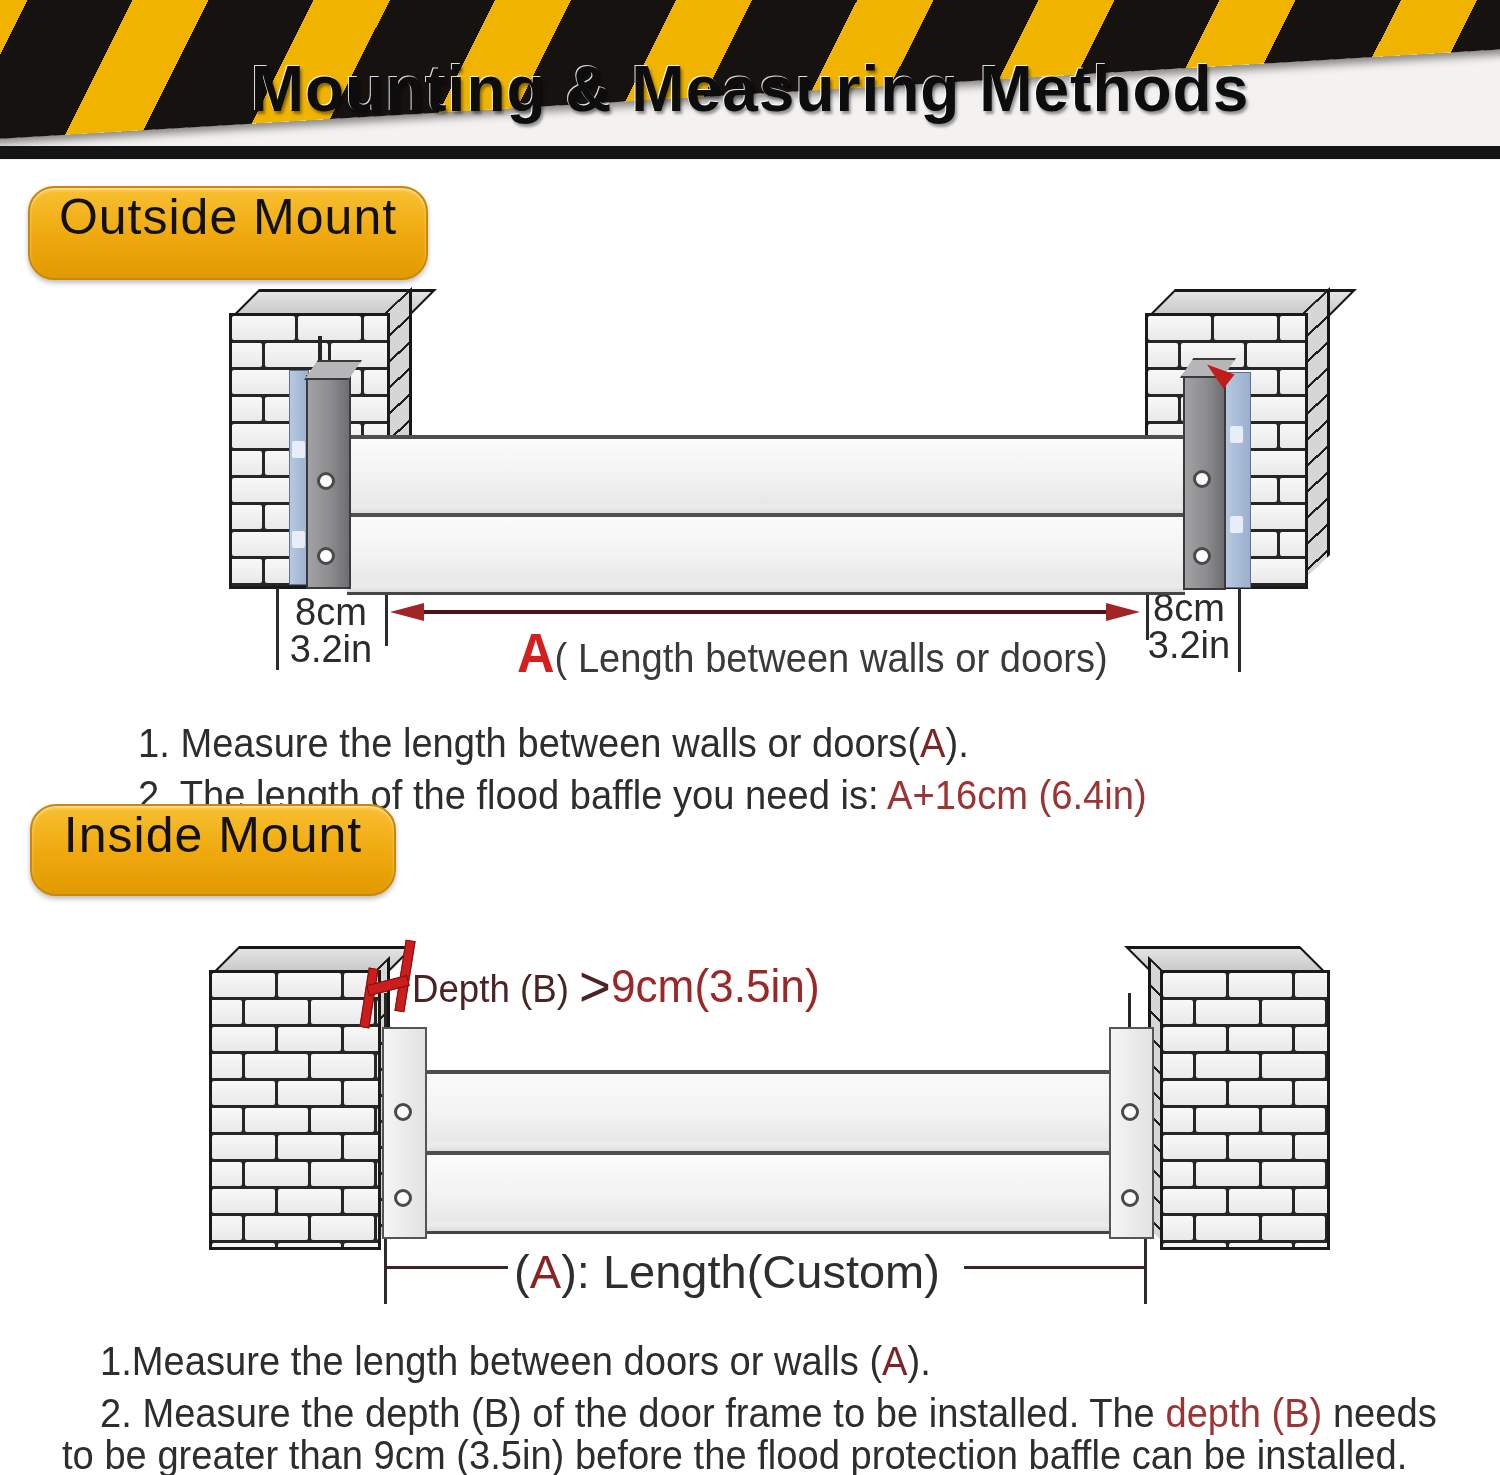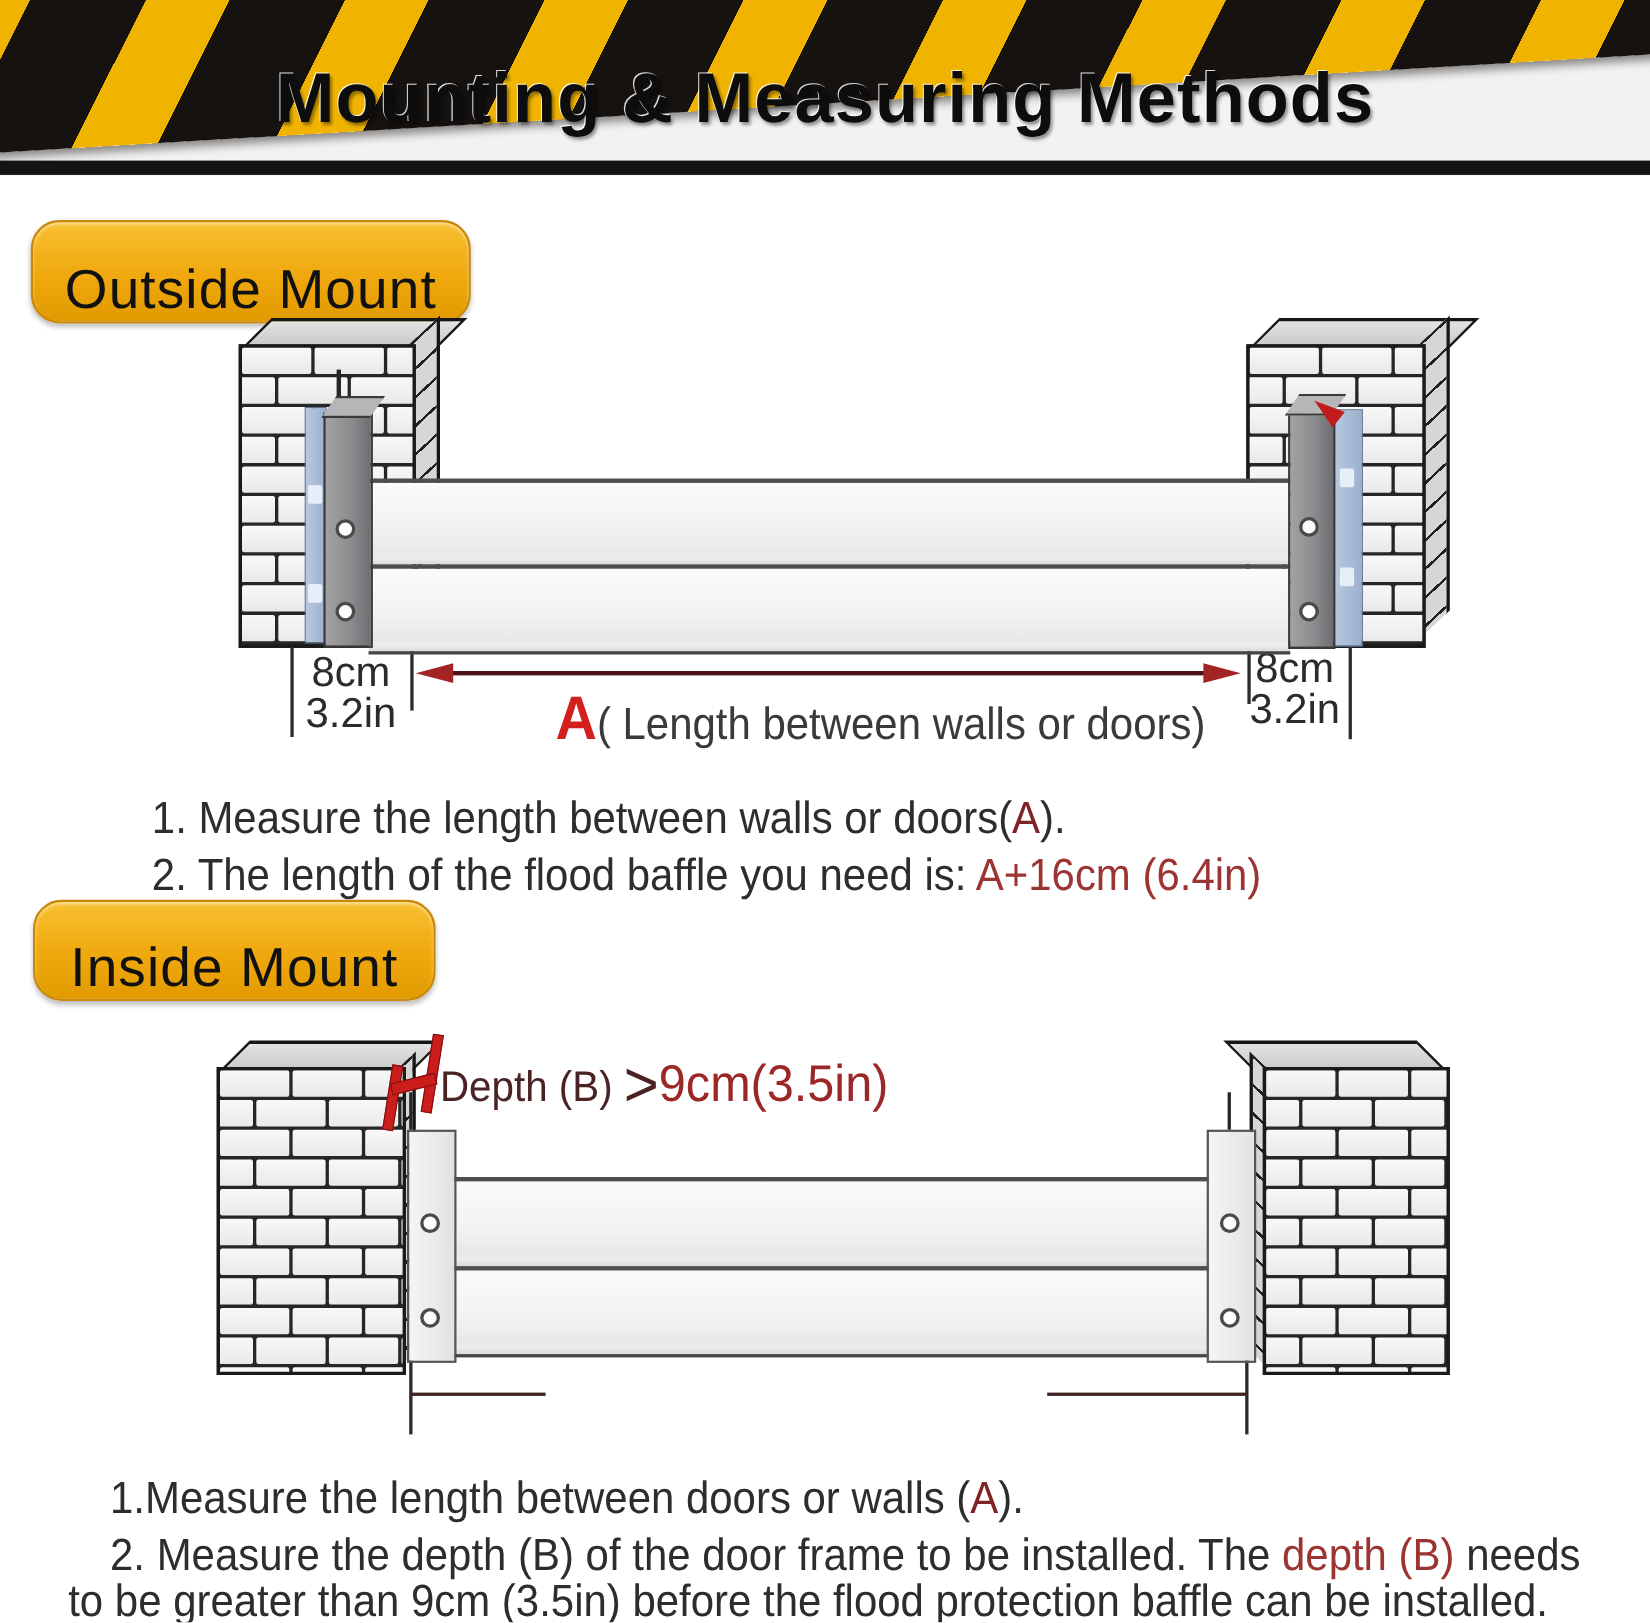--- a/index.html
+++ b/index.html
@@ -14,25 +14,25 @@
         box-shadow:0 5px 9px rgba(0,0,0,.45);}
   .title{position:absolute;left:0;right:0;top:52px;margin:0;text-align:center;
          font-size:64px;font-weight:bold;letter-spacing:1px;color:#0d0d0d;
          text-shadow:-1px -1px 0 rgba(255,255,255,.85), 2px 3px 3px rgba(0,0,0,.4);}
   .banner-bar{position:absolute;left:0;right:0;top:146px;height:13px;background:#141414;}
 
   
   .badge{position:absolute;border-radius:26px;
          background:linear-gradient(180deg,#f8c032 0%,#efa80d 55%,#e19b00 100%);
          border:2px solid #c9880a;box-shadow:inset 0 2px 3px rgba(255,255,255,.5),0 3px 5px rgba(0,0,0,.25);
-         display:flex;align-items:flex-end;justify-content:center;margin-top:14px;}
+         display:flex;align-items:flex-start;justify-content:center;}
   .badge span{font-size:50px;color:#111;letter-spacing:1px;white-space:nowrap;}
 
   
-  .diagram{position:absolute;left:0;width:1472px;}
+  .diagram{position:absolute;left:12px;width:1472px;}
   .bricks{position:absolute;background:#262626;border:3px solid #1a1a1a;overflow:hidden;}
   .bricks i{position:absolute;background:linear-gradient(180deg,#f8f8f8,#e9e9e9);border-radius:2px;}
   .ptop{position:absolute;height:24px;background:linear-gradient(180deg,#e3e3e3,#c7c7c7);
         border:3px solid #161616;}
   .skR{transform:skewX(-45deg);transform-origin:0 100%;}
   .skL{transform:skewX(45deg);transform-origin:100% 100%;}
   .pside{position:absolute;background:repeating-linear-gradient(180deg,#1f1f1f 0 3px,#d6d6d6 3px 26px);
          border-right:3px solid #161616;}
   .sideR{transform:skewY(-43deg);transform-origin:0 0;}
   .sideL{transform:skewY(43deg);transform-origin:100% 0;border-right:none;border-left:3px solid #161616;}
@@ -336,20 +336,23 @@
     </div>
 
     <div class="depth" style="left:400px;top:22px;">
       <span class="d1">Depth (B) </span><span class="gt">&gt;</span><span class="d2">9cm(3.5in)</span>
     </div>
 
     <div class="tick" style="left:372px;top:306px;height:68px;"></div>
     <div class="tick" style="left:1132px;top:306px;height:68px;"></div>
     <div class="mline" style="left:374px;top:336px;width:122px;"></div>
     <div class="mline" style="left:952px;top:336px;width:182px;"></div>
+    <div class="lenlabel" style="left:470px;top:314px;width:490px;">
+      <span>(</span><span class="a">A</span><span>): Length(Custom)</span>
+    </div>
   </div>
 
   <div class="step" style="left:100px;top:1338px;">
     <span>1.Measure the length between doors or walls (</span><span class="redA">A</span><span>).</span>
   </div>
   <div class="step" style="left:100px;top:1390px;">
     <span>2. Measure the depth (B) of the door frame to be installed. The </span><span class="redTxt">depth (B)</span><span> needs</span>
   </div>
   <div class="step" style="left:62px;top:1432px;">
     <span>to be greater than 9cm (3.5in) before the flood protection baffle can be installed.</span>

